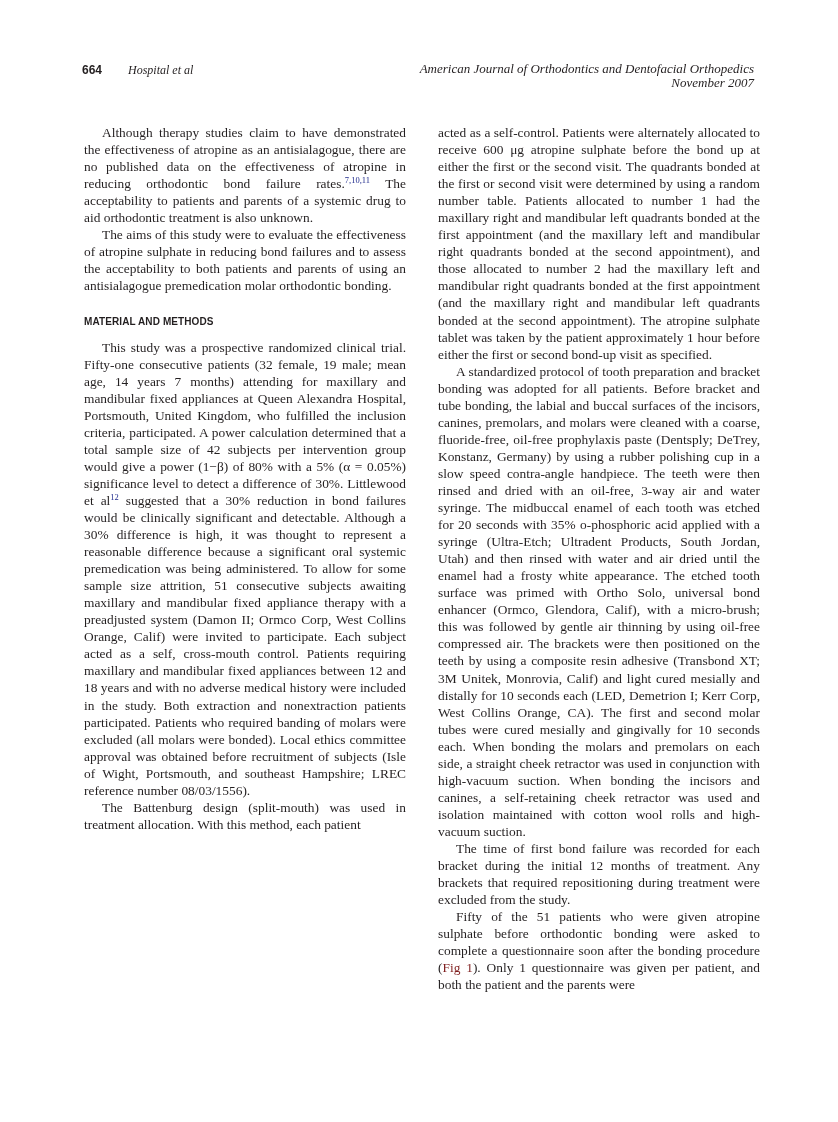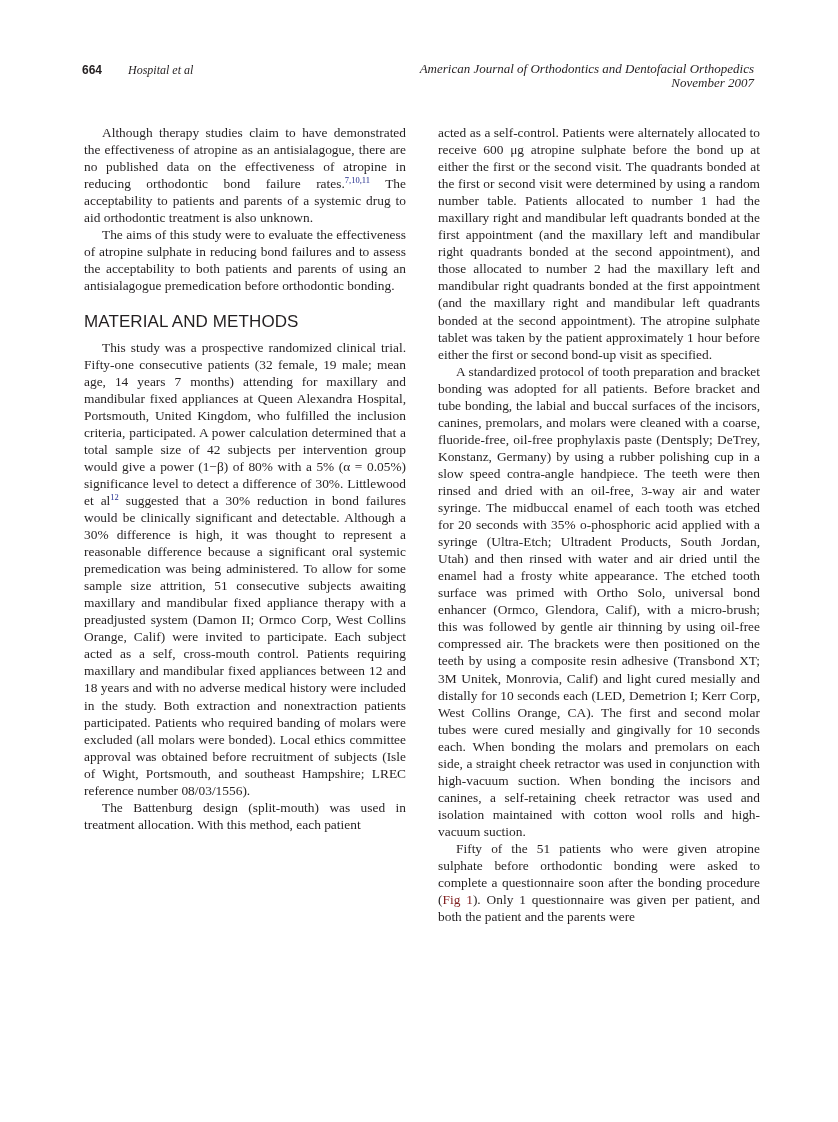--- a/index.html
+++ b/index.html
@@ -9,41 +9,42 @@
   .header-left .authors { font-style: italic; }
   .header-right { position: absolute; right: 84px; top: 62px; text-align: right; font-family: "Liberation Serif", serif; font-style: italic; font-size: 13px; line-height: 14px; }
   .col { position: absolute; top: 124px; width: 322px; font-family: "Liberation Serif", serif; font-size: 13.4px; line-height: 17.05px; text-align: justify; }
   .col-left { left: 84px; }
   .col-right { left: 438px; }
   .col p { margin: 0; }
   .col p.indent { text-indent: 18px; }
   .col p.noindent { text-indent: 0; }
   sup { font-size: 8.5px; line-height: 0; vertical-align: 5px; color: #1f2a8c; }
   .ref { color: #7f1d1d; }
-  h2.section { font-family: "Liberation Sans", sans-serif; font-size: 17px; font-weight: normal; margin: 19px 0 8px 0; letter-spacing: 0.1px; }
+  h2.section { font-family: "Liberation Sans", sans-serif; font-size: 10px; font-weight: bold; margin: 19px 0 8px 0; letter-spacing: 0.1px; }
 </style>
 </head>
 <body>
 
 <div>
   <div class="header-left">
     <span class="pageno">664</span>
     <span class="authors">Hospital et al</span>
   </div>
   <div class="header-right">
     <div>American Journal of Orthodontics and Dentofacial Orthopedics</div>
     <div>November 2007</div>
   </div>
 </div>
 
 <div class="col col-left">
   <p class="indent"><span>Although therapy studies claim to have demonstrated the effectiveness of atropine as an antisialagogue, there are no published data on the effectiveness of atropine in reducing orthodontic bond failure rates.</span><sup>7,10,11</sup><span> The acceptability to patients and parents of a systemic drug to aid orthodontic treatment is also unknown.</span></p>
-  <p class="indent">The aims of this study were to evaluate the effectiveness of atropine sulphate in reducing bond failures and to assess the acceptability to both patients and parents of using an antisialagogue premedication before orthodontic bonding.</p>
+  <p class="indent">The aims of this study were to evaluate the effectiveness of atropine sulphate in reducing bond failures and to assess the acceptability to both patients and parents of using an antisialagogue premedication molar orthodontic bonding.</p>
   <h2 class="section">MATERIAL AND METHODS</h2>
   <p class="indent"><span>This study was a prospective randomized clinical trial. Fifty-one consecutive patients (32 female, 19 male; mean age, 14 years 7 months) attending for maxillary and mandibular fixed appliances at Queen Alexandra Hospital, Portsmouth, United Kingdom, who fulfilled the inclusion criteria, participated. A power calculation determined that a total sample size of 42 subjects per intervention group would give a power (1−β) of 80% with a 5% (α = 0.05%) significance level to detect a difference of 30%. Littlewood et al</span><sup>12</sup><span> suggested that a 30% reduction in bond failures would be clinically significant and detectable. Although a 30% difference is high, it was thought to represent a reasonable difference because a significant oral systemic premedication was being administered. To allow for some sample size attrition, 51 consecutive subjects awaiting maxillary and mandibular fixed appliance therapy with a preadjusted system (Damon II; Ormco Corp, West Collins Orange, Calif) were invited to participate. Each subject acted as a self, cross-mouth control. Patients requiring maxillary and mandibular fixed appliances between 12 and 18 years and with no adverse medical history were included in the study. Both extraction and nonextraction patients participated. Patients who required banding of molars were excluded (all molars were bonded). Local ethics committee approval was obtained before recruitment of subjects (Isle of Wight, Portsmouth, and southeast Hampshire; LREC reference number 08/03/1556).</span></p>
   <p class="indent">The Battenburg design (split-mouth) was used in treatment allocation. With this method, each patient</p>
 </div>
 
 <div class="col col-right">
   <p class="noindent">acted as a self-control. Patients were alternately allocated to receive 600 μg atropine sulphate before the bond up at either the first or the second visit. The quadrants bonded at the first or second visit were determined by using a random number table. Patients allocated to number 1 had the maxillary right and mandibular left quadrants bonded at the first appointment (and the maxillary left and mandibular right quadrants bonded at the second appointment), and those allocated to number 2 had the maxillary left and mandibular right quadrants bonded at the first appointment (and the maxillary right and mandibular left quadrants bonded at the second appointment). The atropine sulphate tablet was taken by the patient approximately 1 hour before either the first or second bond-up visit as specified.</p>
   <p class="indent">A standardized protocol of tooth preparation and bracket bonding was adopted for all patients. Before bracket and tube bonding, the labial and buccal surfaces of the incisors, canines, premolars, and molars were cleaned with a coarse, fluoride-free, oil-free prophylaxis paste (Dentsply; DeTrey, Konstanz, Germany) by using a rubber polishing cup in a slow speed contra-angle handpiece. The teeth were then rinsed and dried with an oil-free, 3-way air and water syringe. The midbuccal enamel of each tooth was etched for 20 seconds with 35% o-phosphoric acid applied with a syringe (Ultra-Etch; Ultradent Products, South Jordan, Utah) and then rinsed with water and air dried until the enamel had a frosty white appearance. The etched tooth surface was primed with Ortho Solo, universal bond enhancer (Ormco, Glendora, Calif), with a micro-brush; this was followed by gentle air thinning by using oil-free compressed air. The brackets were then positioned on the teeth by using a composite resin adhesive (Transbond XT; 3M Unitek, Monrovia, Calif) and light cured mesially and distally for 10 seconds each (LED, Demetrion I; Kerr Corp, West Collins Orange, CA). The first and second molar tubes were cured mesially and gingivally for 10 seconds each. When bonding the molars and premolars on each side, a straight cheek retractor was used in conjunction with high-vacuum suction. When bonding the incisors and canines, a self-retaining cheek retractor was used and isolation maintained with cotton wool rolls and high-vacuum suction.</p>
+  <p class="indent">The time of first bond failure was recorded for each bracket during the initial 12 months of treatment. Any brackets that required repositioning during treatment were excluded from the study.</p>
   <p class="indent"><span>Fifty of the 51 patients who were given atropine sulphate before orthodontic bonding were asked to complete a questionnaire soon after the bonding procedure (</span><span class="ref">Fig 1</span><span>). Only 1 questionnaire was given per patient, and both the patient and the parents were</span></p>
 </div>
 
 </body></html>

